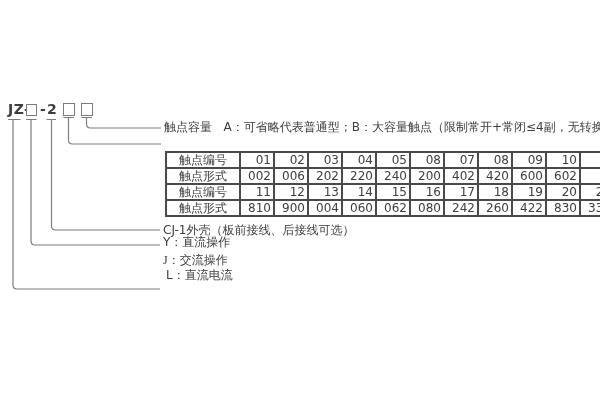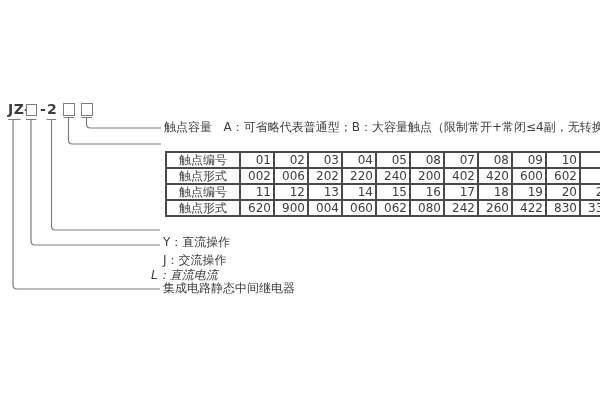--- a/index.html
+++ b/index.html
@@ -133,34 +133,34 @@
             <td>15</td>
             <td>16</td>
             <td>17</td>
             <td>18</td>
             <td>19</td>
             <td>20</td>
             <td>22</td>
           </tr>
           <tr>
             <td class="hdr">触点形式</td>
-            <td>620</td>
+            <td>810</td>
             <td>900</td>
             <td>004</td>
             <td>060</td>
             <td>062</td>
             <td>080</td>
             <td>242</td>
             <td>260</td>
             <td>422</td>
             <td>830</td>
             <td>332</td>
           </tr>
         </tbody>
     </table>
   </div>
 
+  <div class="callout" style="left:163px;top:224px;">CJ-1外壳（板前接线、后接线可选）</div>
   <div class="callout" style="left:163px;top:236px;">Y：直流操作</div>
-  <div class="callout" style="left:163px;top:254px;">J：交流操作</div>
-  <div class="callout" style="left:151px;top:269px;font-style:italic;">L：直流电流</div>
-  <div class="callout" style="left:163px;top:282px;">集成电路静态中间继电器</div>
+  <div class="callout" style="left:163px;top:254px;font-family:Liberation Serif, serif;">J：交流操作</div>
+  <div class="callout" style="left:166px;top:269px;">L：直流电流</div>
 
 </div>
 
 </body></html>

